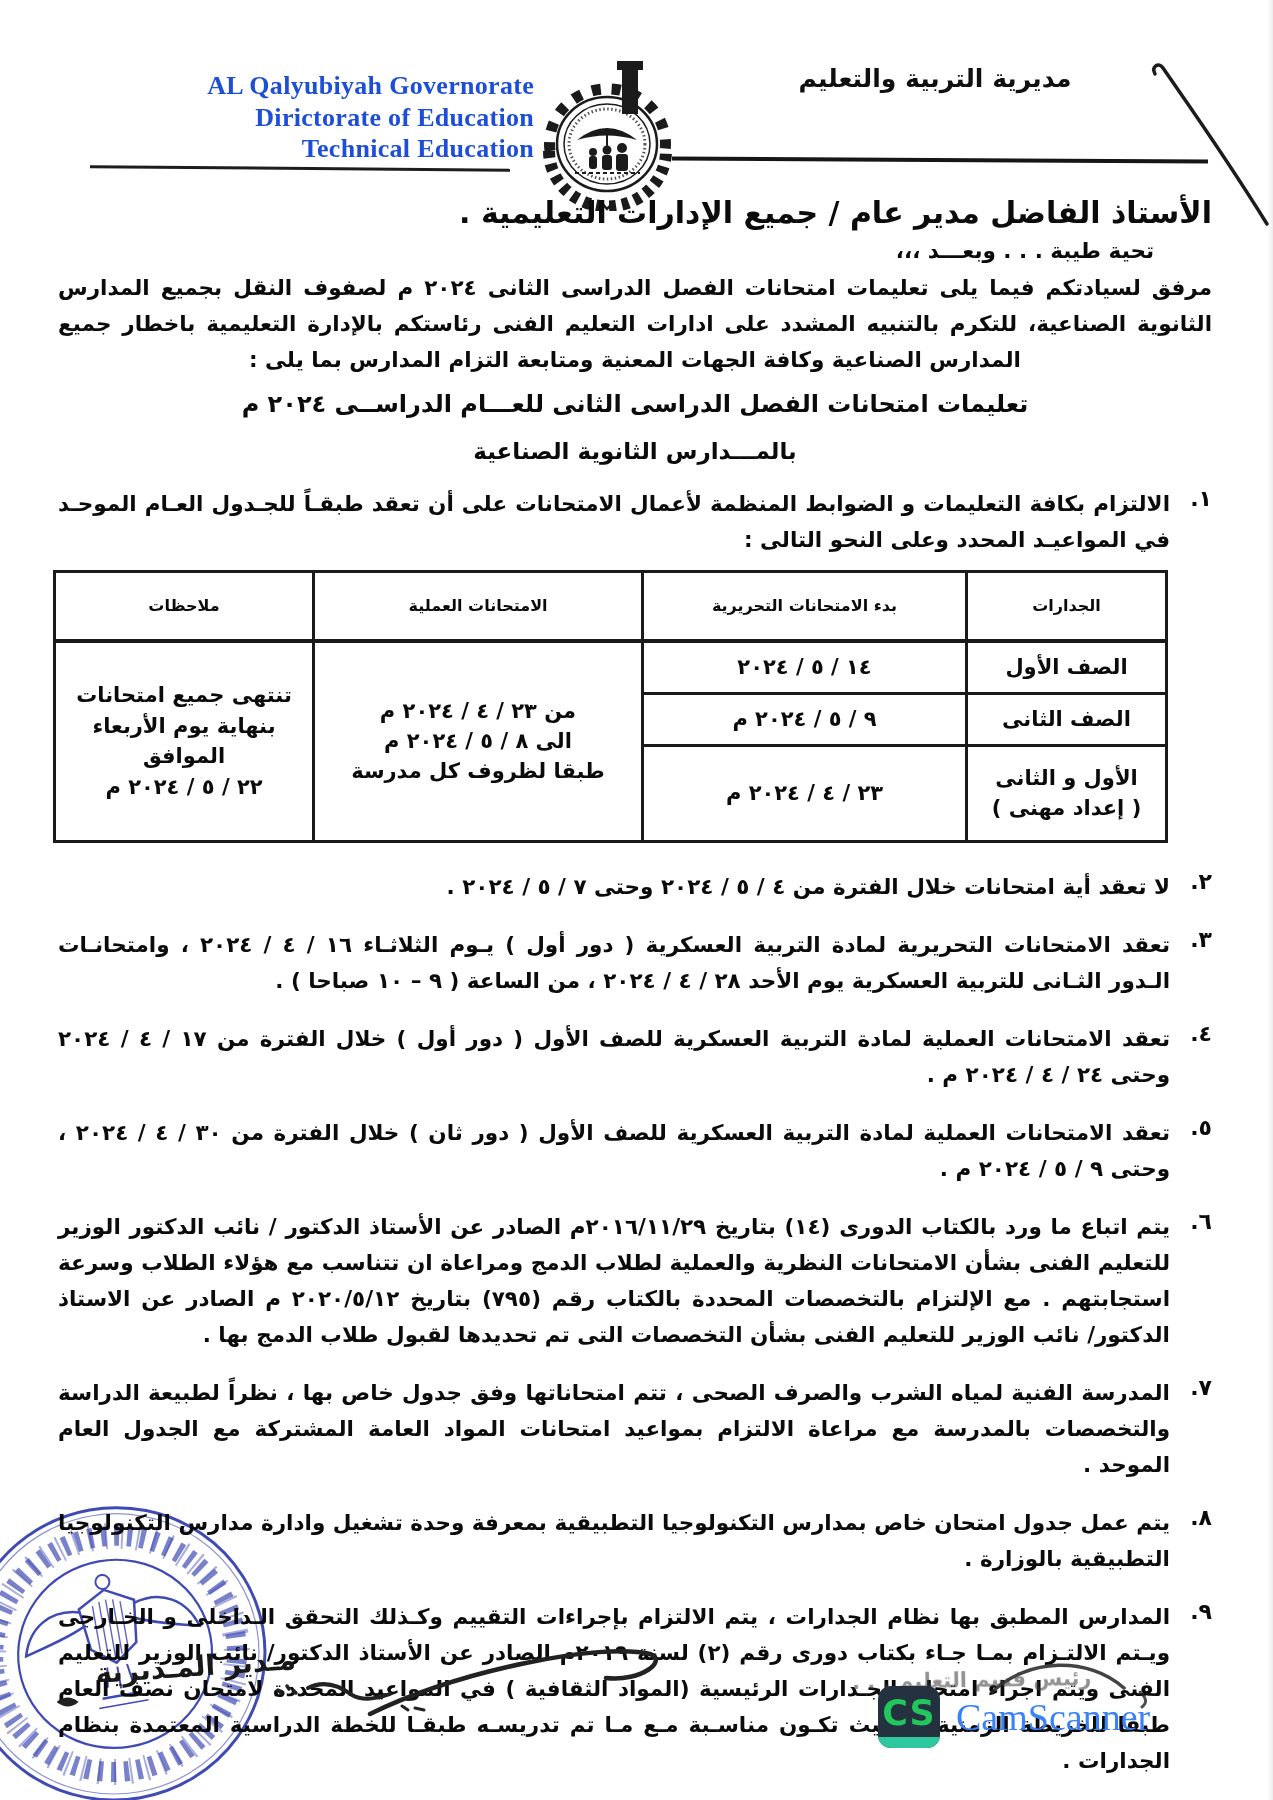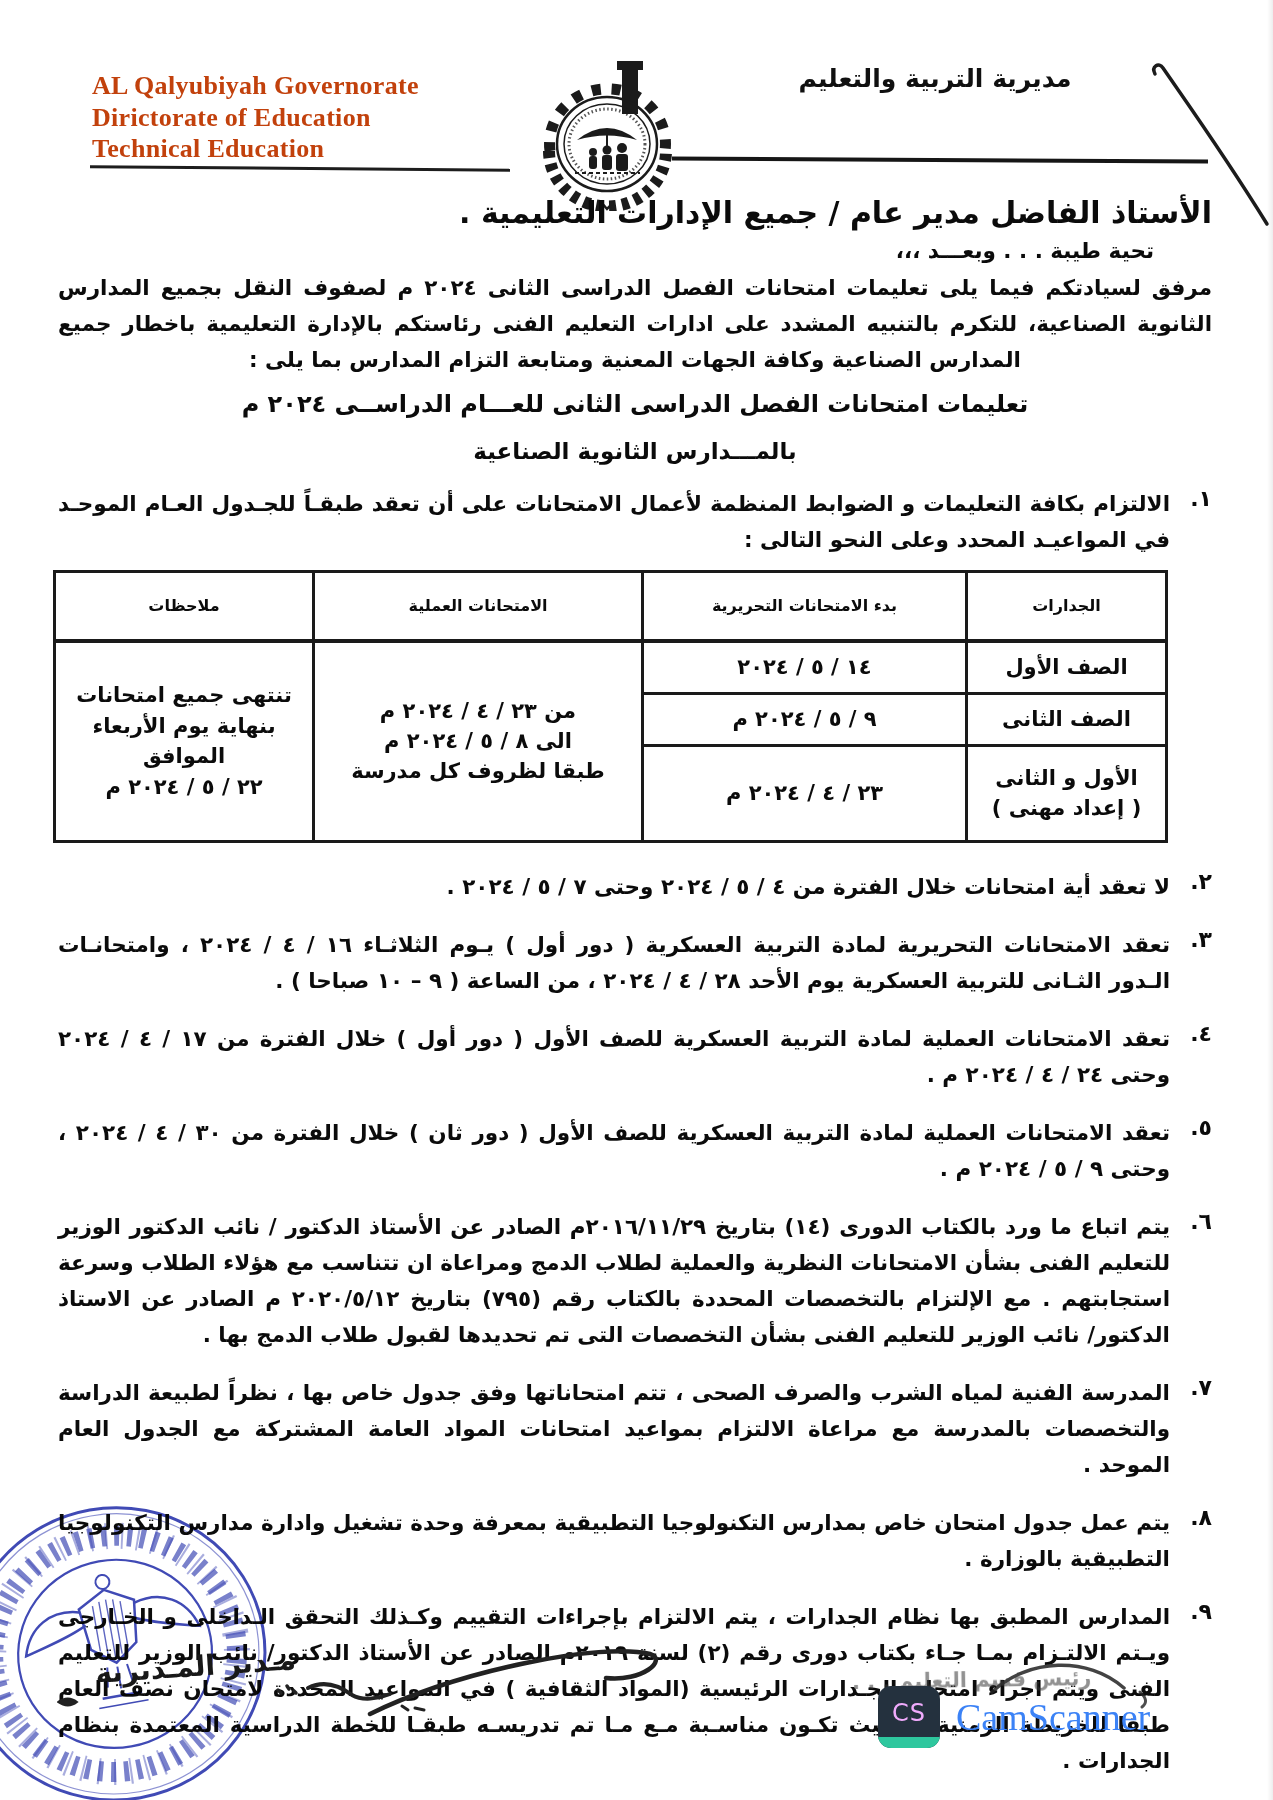--- a/index.html
+++ b/index.html
@@ -2,23 +2,23 @@
 <html lang="ar"><head>
 <meta charset="utf-8">
 <style>
   html,body{margin:0;padding:0;background:#e8e8e8;}
   .page{position:relative;width:1273px;height:1800px;margin:0 auto;background:#ffffff;
         overflow:hidden;font-family:"DejaVu Sans",sans-serif;color:#0e0e0e;}
   .page::after{content:"";position:absolute;right:0;top:0;width:6px;height:100%;
         background:linear-gradient(to left,rgba(0,0,0,.07),rgba(0,0,0,0));pointer-events:none;}
 
   
-  .hdr-en{position:absolute;left:92px;top:70px;width:430px;text-align:left;
+  .hdr-en{position:absolute;left:104px;top:70px;width:430px;text-align:right;
           font-family:"Liberation Serif",serif;font-weight:600;font-size:26px;
-          line-height:1.22;color:#c2410c;letter-spacing:.3px;}
+          line-height:1.22;color:#1d4ed8;letter-spacing:.3px;}
   .rule-en{position:absolute;left:90px;top:167px;width:420px;height:3px;background:#1d1d1d;
           transform:rotate(.5deg);}
   .hdr-ar{position:absolute;left:770px;top:62px;width:330px;text-align:center;direction:rtl;
           font-weight:700;font-size:25px;line-height:1.35;color:#101010;}
   .rule-ar{position:absolute;left:672px;top:158px;width:536px;height:4px;background:#161616;
           transform:rotate(.3deg);}
   .emblem{position:absolute;left:505px;top:56px;}
   .penstroke{position:absolute;left:1145px;top:56px;}
 
   
@@ -48,21 +48,21 @@
   .stamp{position:absolute;left:-45px;top:1498px;opacity:.9;mix-blend-mode:multiply;}
   .hand-left{position:absolute;left:95px;top:1650px;direction:rtl;font-weight:700;font-size:28px;
         color:#181818;transform:rotate(-4deg);letter-spacing:2px;}
   .hand-right{position:absolute;left:852px;top:1668px;direction:rtl;font-weight:700;font-size:21px;
         color:#3a3a3a;opacity:.55;filter:blur(.4px);transform:rotate(-1deg);}
   .signatures{position:absolute;left:40px;top:1628px;}
 
   .cam{position:absolute;left:878px;top:1686px;display:flex;align-items:center;}
   .cam-icon{position:relative;width:62px;height:62px;border-radius:13px;background:#24313e;
         display:flex;align-items:center;justify-content:center;overflow:hidden;}
-  .cam-icon .cs{color:#f0abfc;font-weight:400;font-size:24px;letter-spacing:1px;
+  .cam-icon .cs{color:#22c55e;font-weight:700;font-size:35px;letter-spacing:1px;
         font-family:"DejaVu Sans",sans-serif;margin-bottom:8px;}
   .cam-strip{position:absolute;left:0;bottom:0;width:100%;height:11px;background:#2ec79e;}
   .cam-label{margin-left:16px;font-family:"Liberation Serif",serif;font-size:38px;color:#3b82f6;}
 </style>
 </head>
 <body>
 
 <div class="page">
 
   <div class="hdr-en">

